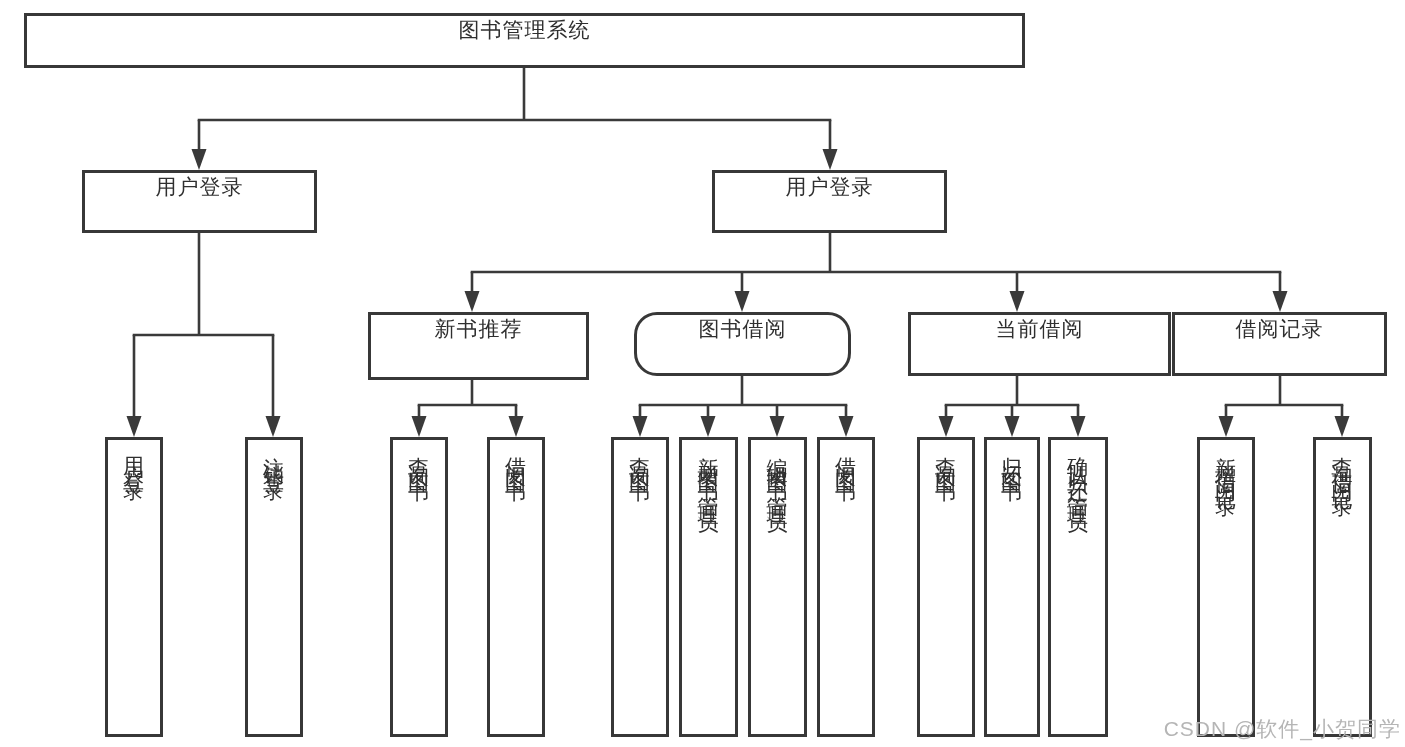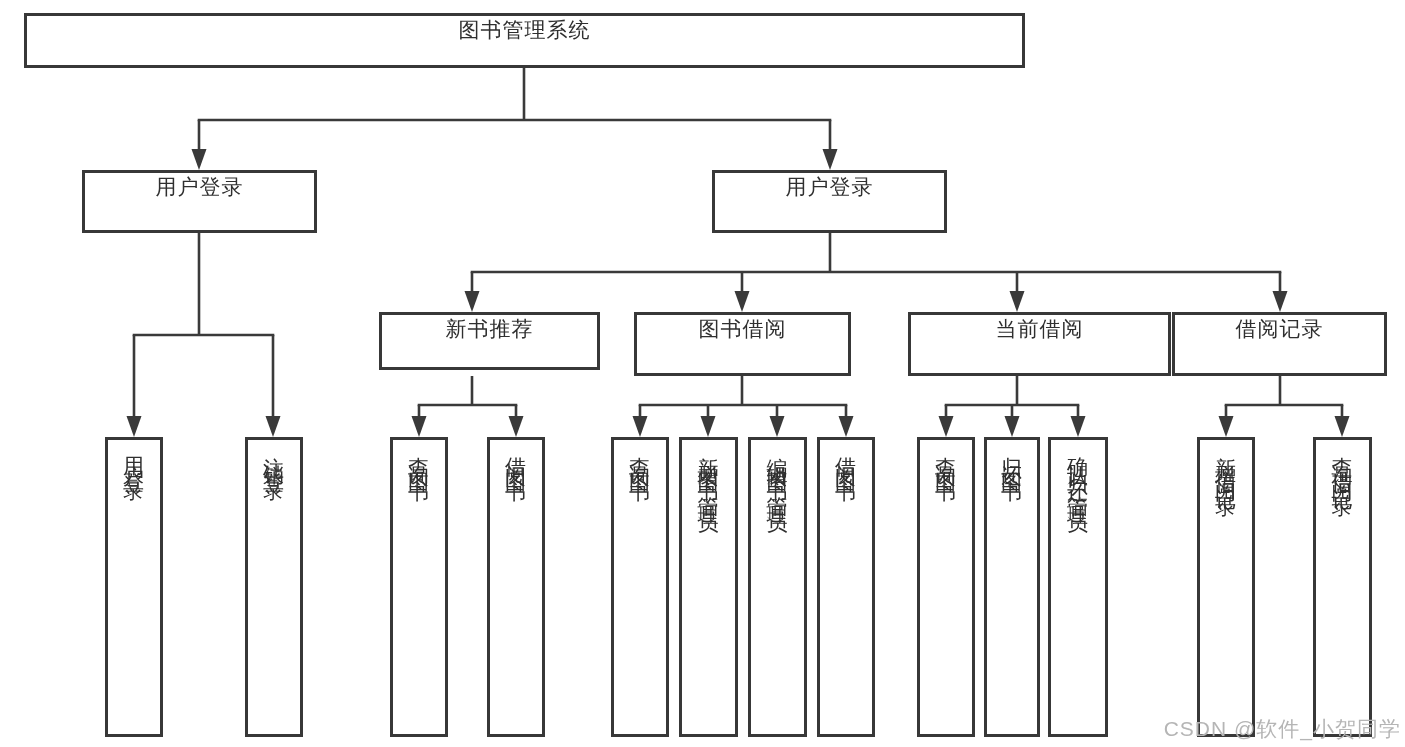--- a/index.html
+++ b/index.html
@@ -139,24 +139,24 @@
     <span>图书管理系统</span>
   </div>
 
   <div class="node" style="left:82px;top:170px;width:235px;height:63px;">
     <span>用户登录</span>
   </div>
   <div class="node" style="left:712px;top:170px;width:235px;height:63px;">
     <span>用户登录</span>
   </div>
 
-  <div class="node" style="left:379px;top:312px;width:221px;height:58px;">
+  <div class="node" style="left:368px;top:312px;width:221px;height:68px;">
     <span>新书推荐</span>
   </div>
-  <div class="node" style="left:634px;top:312px;width:217px;height:64px;">
+  <div class="node" style="left:634px;top:312px;width:217px;height:64px;border-radius:23px;">
     <span>图书借阅</span>
   </div>
   <div class="node" style="left:908px;top:312px;width:263px;height:64px;">
     <span>当前借阅</span>
   </div>
   <div class="node" style="left:1172px;top:312px;width:215px;height:64px;">
     <span>借阅记录</span>
   </div>
 
   <div class="node vert" style="left:105px;top:437px;width:58px;height:300px;">

